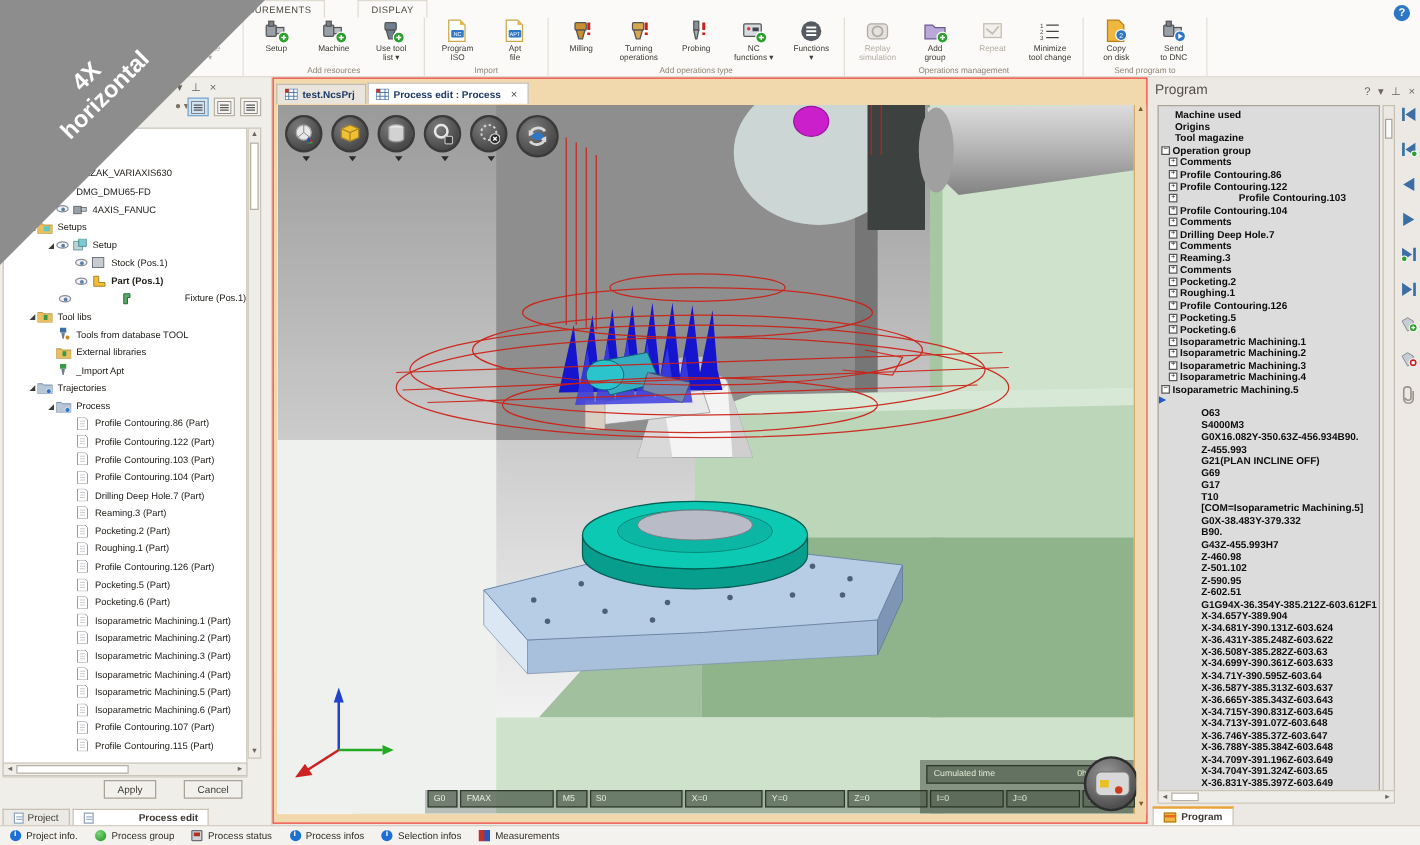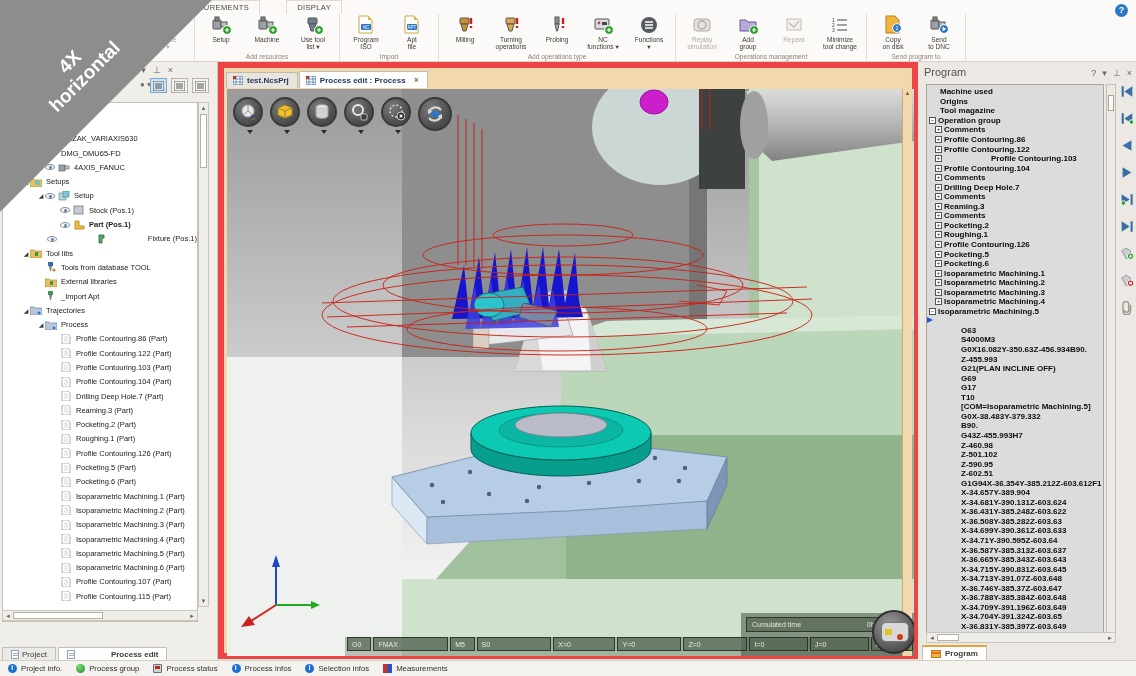--- a/index.html
+++ b/index.html
@@ -53,21 +53,21 @@
   .hsb .thumb{height:7px;width:90px;background:#fff;border:1px solid #b5aea2;}
   .lp-actions{position:absolute;left:0;top:562px;width:218px;height:20px;display:flex;justify-content:flex-end;gap:22px;padding-right:24px;}
   .pbtn{height:15px;padding:0 10px;font-size:8px;background:#f2f0ec;border:1px solid #a9a296;color:#3f3b36;}
   .lp-tabs{position:absolute;left:2px;top:582px;height:17px;display:flex;align-items:flex-end;gap:2px;}
   .lp-tab{display:flex;align-items:center;gap:3px;font-size:8px;padding:2px 8px;background:#eceae4;border:1px solid #c6c0b4;border-bottom:none;color:#3f3b36;}
   .lp-tab.active{background:#fff;font-weight:bold;gap:36px;}
   .pagemini{width:8px;height:9px;background:#fff;border:1px solid #8fa3bc;position:relative;}
   .pagemini::after{content:"";position:absolute;left:1px;top:2px;width:5px;height:1px;background:#9db2c9;box-shadow:0 2px 0 #9db2c9;}
 
   
-  .mdi{position:absolute;left:218px;top:62px;width:700px;height:597px;background:#f1d9ad;border:6px solid #ef4444;}
+  .mdi{position:absolute;left:218px;top:62px;width:700px;height:597px;background:#f1d9ad;border:1px solid #ef4444;}
   .doc-tabs{position:absolute;left:2px;top:0;height:20px;display:flex;align-items:flex-end;gap:1px;background:transparent;}
   .dtab{display:flex;align-items:center;gap:4px;font-size:8px;font-weight:bold;color:#1f3a66;padding:3px 8px 3px 6px;
         background:#e9e5dd;border:1px solid #c1bab0;border-bottom:none;}
   .dtab.active{background:#fff;}
   .dtab .x{color:#444;font-weight:normal;font-size:9px;margin-left:4px;}
   .gridico{width:10px;height:9px;flex:none;}
   .viewport{position:absolute;left:3px;top:21px;width:687px;height:567px;background:#fff;overflow:hidden;}
   .viewport svg.scene{position:absolute;left:0;top:0;}
   .vp-vscroll{position:absolute;right:0px;top:21px;width:10px;height:567px;background:#f0d9b0;border-left:1px solid #d8ab62;
               font-size:6px;color:#7a5b22;text-align:center;line-height:9px;}
@@ -646,20 +646,24 @@
       </div>
     <div class="vsb">
       <div class="ar">▲</div>
         <div class="thumb"></div>
       <div class="ar" style="position:absolute;bottom:0;left:0;right:0;">▼</div>
     </div>
     <div class="hsb">
       <div class="ar">◄</div>
         <div class="thumb"></div>
       <div class="ar" style="margin-left:auto;">►</div>
+    </div>
+    <div class="lp-actions">
+      <button class="pbtn">Apply</button>
+      <button class="pbtn">Cancel</button>
     </div>
     <div class="lp-tabs" id="lp-tabs">
         <div class="lp-tab">
           <span class="pagemini"></span>
           <span>Project</span>
         </div>
         <div class="lp-tab active">
           <span class="pagemini"></span>
           <span>Process edit</span>
         </div>

